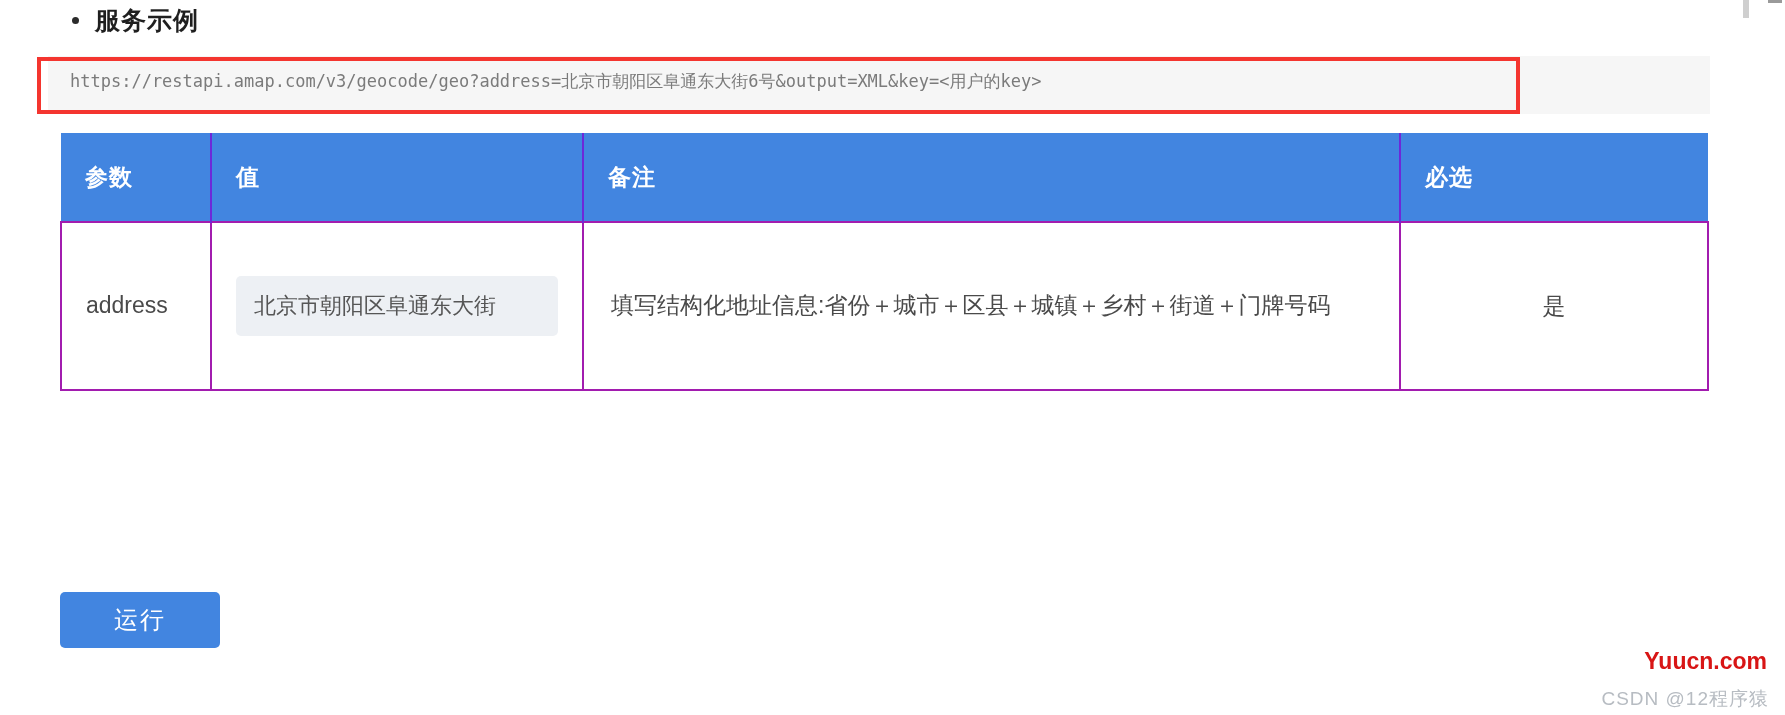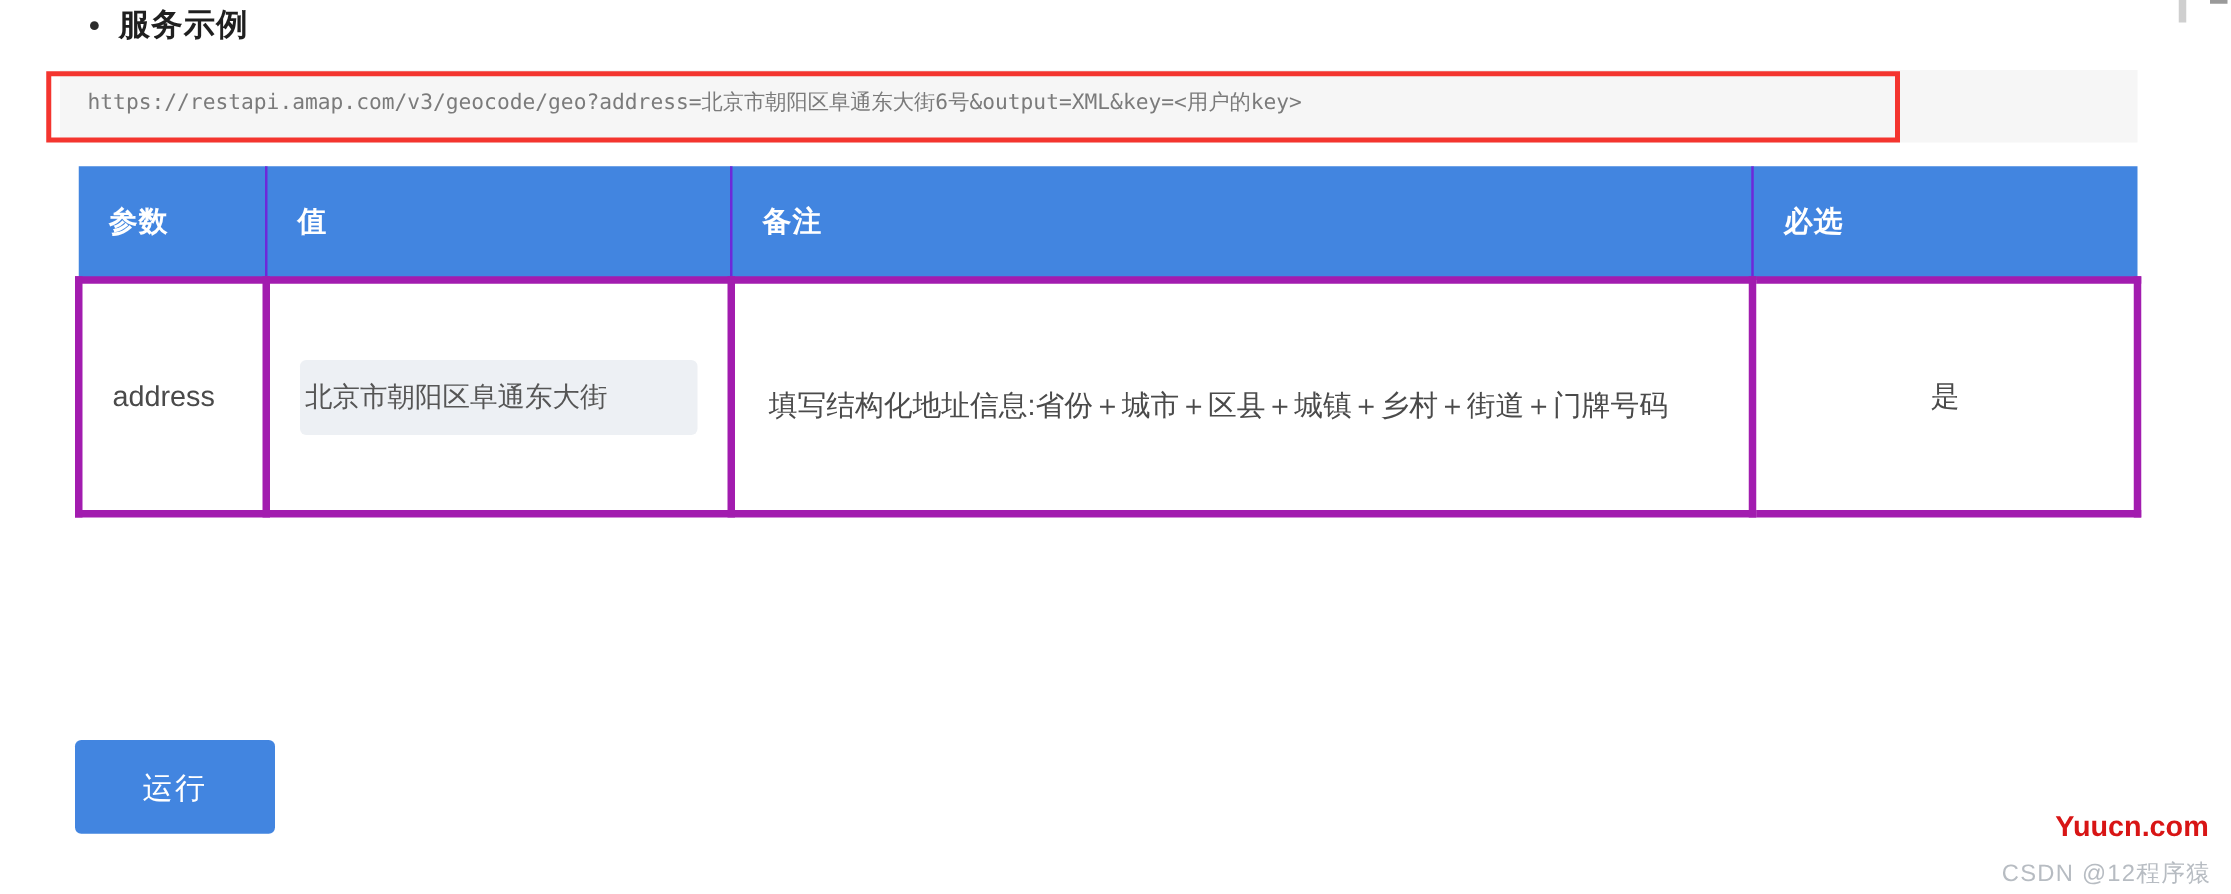--- a/index.html
+++ b/index.html
@@ -109,68 +109,68 @@
     text-align: left;
     padding: 0 0 0 24px;
     height: 88px;
     vertical-align: middle;
     border-right: 2px solid #6d28d9;
     letter-spacing: 1px;
   }
   #param-table thead th:last-child { border-right: none; }
 
   #param-table tbody td {
-    border: 6px solid #a21caf;
+    border: 2px solid #a21caf;
     font-size: 23px;
     color: #4a4a4a;
     vertical-align: middle;
     background: #ffffff;
   }
   #param-table tbody tr.row-alt td { background: #f8fafc; }
 
   td.cell-param {
     padding: 0 0 0 24px;
     line-height: 1.55;
     word-break: break-all;
   }
   td.cell-value { padding: 0 24px 0 24px; }
   td.cell-note {
-    padding: 15px 24px 0 27px;
+    padding: 0 24px 0 27px;
     line-height: 1.9;
   }
   td.cell-req {
     text-align: center;
     padding: 0;
   }
 
   tr.row-address td { height: 166px; }
   tr.row-city td { height: 100px; }
 
   .value-input {
     display: block;
     width: 100%;
     box-sizing: border-box;
     background: #edf0f4;
     border: none;
     border-radius: 5px;
     height: 60px;
-    padding: 0 4px;
+    padding: 0 18px;
     font-family: "Liberation Sans", "DejaVu Sans", sans-serif;
     font-size: 22px;
     color: #565656;
     outline: none;
   }
 
   
   #run-button {
     position: absolute;
     left: 60px;
     top: 592px;
     width: 160px;
-    height: 75px;
+    height: 56px;
     background: #4285e0;
     color: #ffffff;
     border: none;
     border-radius: 5px;
     font-family: Liberation Mono, monospace;
     font-size: 24px;
     letter-spacing: 2px;
     cursor: pointer;
   }
 

